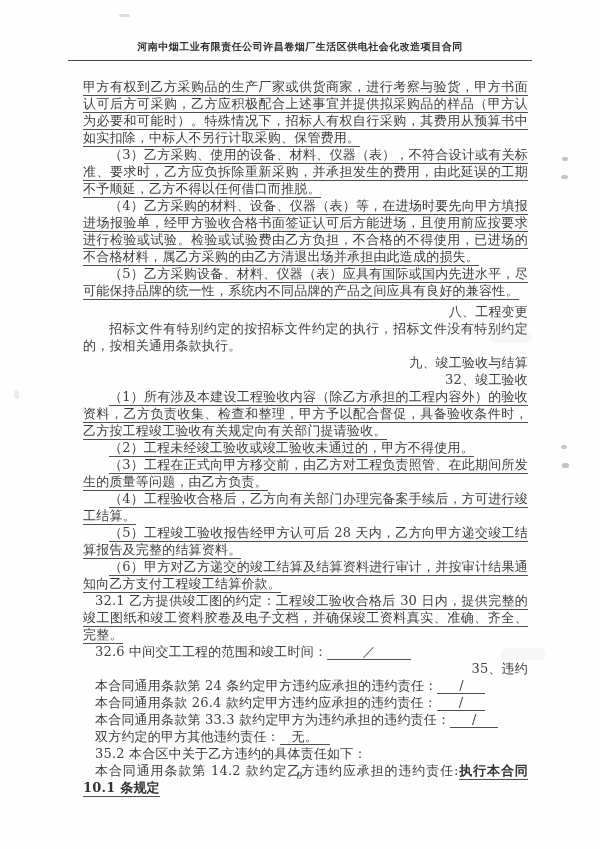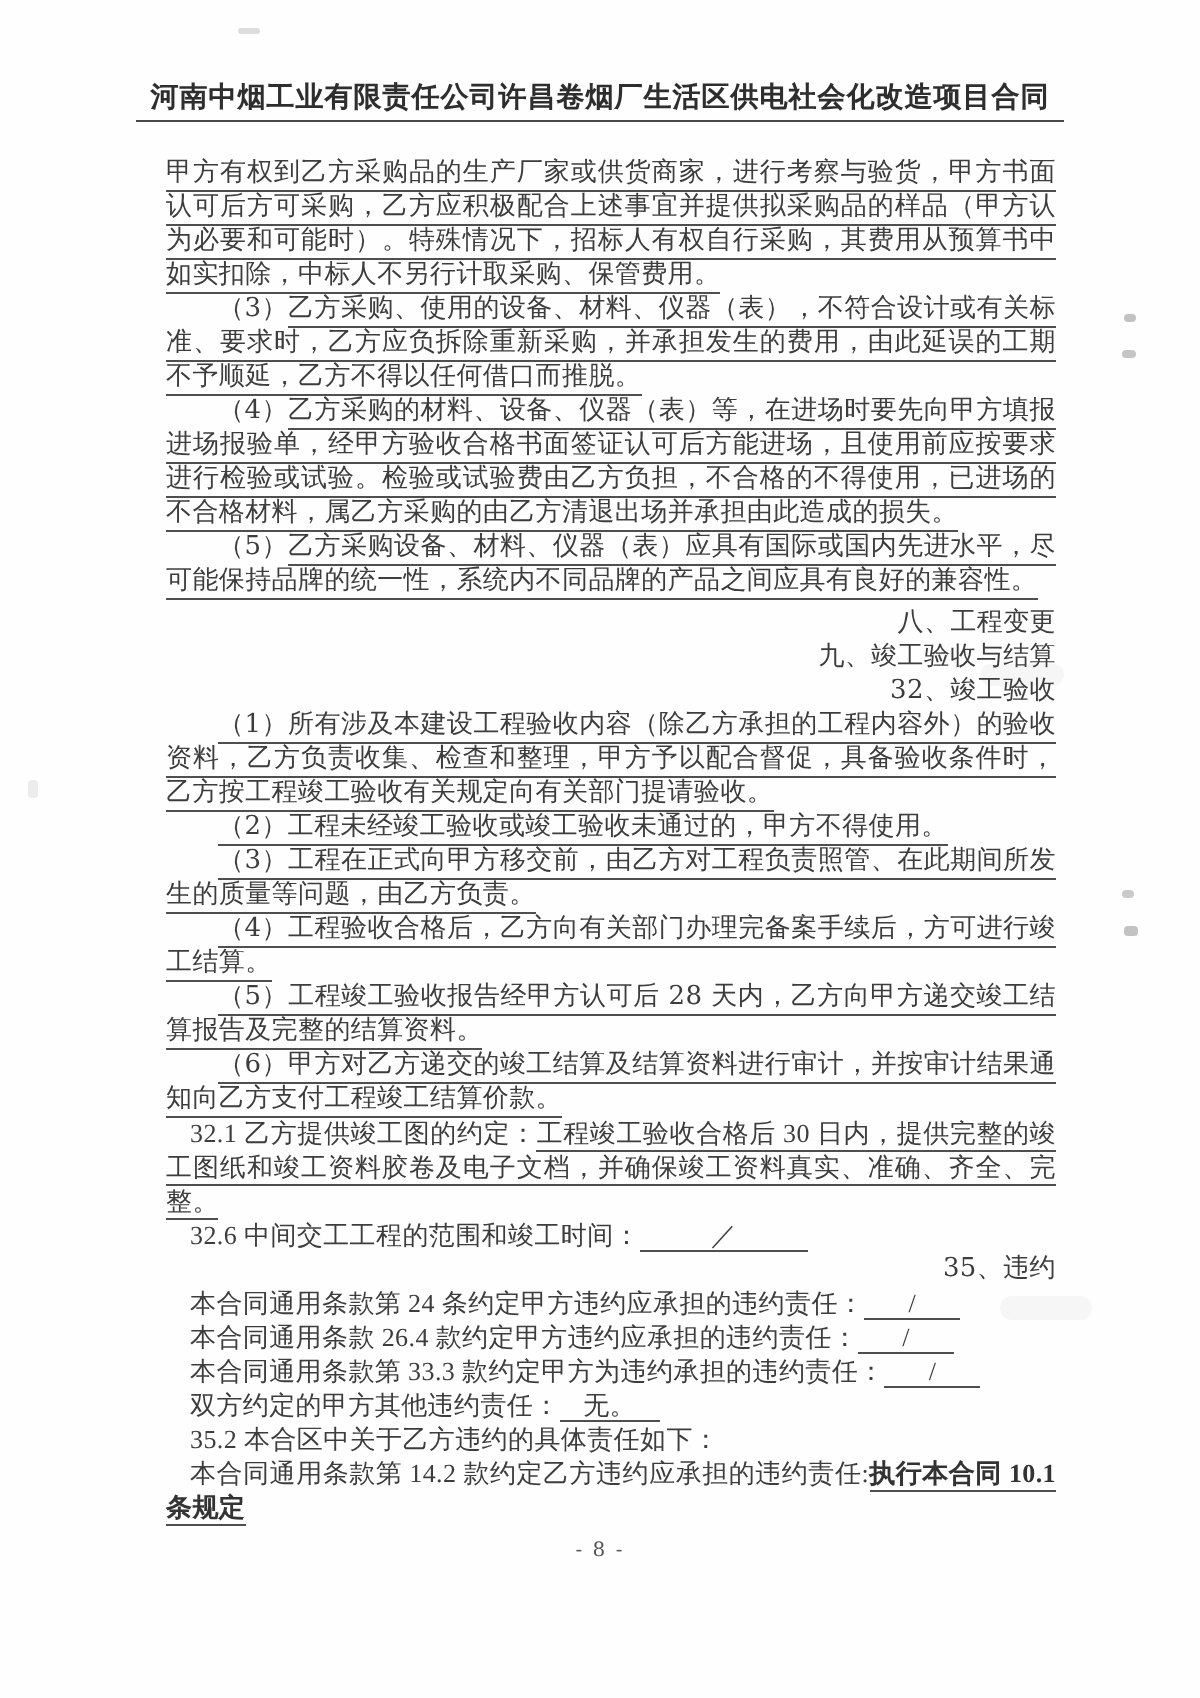--- a/index.html
+++ b/index.html
@@ -7,38 +7,38 @@
     position:relative;
     width:600px;height:849px;
     background:#fefefe;
     overflow:hidden;
     font-family:"DejaVu Serif","Liberation Serif",serif;
     color:#3d3d3d;
   }
   .header-title{
     position:absolute;top:40px;left:0;right:0;
     text-align:center;
-    font-size:14px;font-weight:bold;color:#2e2e2e;
+    font-size:10px;font-weight:bold;color:#2e2e2e;
     letter-spacing:0.5px;
   }
   .header-rule{
     position:absolute;top:60px;left:68px;width:464px;height:0;
     border-top:1.2px solid #4a4a4a;
   }
   .doc-body{
     position:absolute;top:78px;left:78px;width:450px;
     font-size:13px;line-height:17px;
     text-align:justify;
     letter-spacing:0.2px;
   }
   .para{margin:0 0 0 5px;}
   .para.heading{margin-left:0;text-align:right;}
   .para.gap{margin-top:4px;}
   .para.ind2{text-indent:26px;}
-  .para.ind1{text-indent:12px;font-family:Liberation Serif, serif;}
+  .para.ind1{text-indent:12px;}
   .u{border-bottom:1px solid #4f4f4f;padding-bottom:1px;}
   .b{font-weight:bold;color:#333;}
   .blank{
     display:inline-block;text-indent:0;
     border-bottom:1px solid #4f4f4f;
     text-align:center;line-height:14px;
     vertical-align:bottom;
   }
   .footer-pagenum{
     position:absolute;top:770px;left:0;right:0;
@@ -54,20 +54,21 @@
 
   <div class="header-title">河南中烟工业有限责任公司许昌卷烟厂生活区供电社会化改造项目合同</div>
   <div class="header-rule"></div>
 
   <div class="doc-body">
       <div class="para body"><span class="u">甲方有权到乙方采购品的生产厂家或供货商家，进行考察与验货，甲方书面认可后方可采购，乙方应积极配合上述事宜并提供拟采购品的样品（甲方认为必要和可能时）。特殊情况下，招标人有权自行采购，其费用从预算书中如实扣除，中标人不另行计取采购、保管费用。</span></div>
       <div class="para body ind2"><span class="">（3）</span><span class="u">乙方采购、使用的设备、材料、仪器（表），不符合设计或有关标准、要求时，乙方应负拆除重新采购，并承担发生的费用，由此延误的工期不予顺延，乙方不得以任何借口而推脱。</span></div>
       <div class="para body ind2"><span class="">（4）</span><span class="u">乙方采购的材料、设备、仪器（表）等，在进场时要先向甲方填报进场报验单，经甲方验收合格书面签证认可后方能进场，且使用前应按要求进行检验或试验。检验或试验费由乙方负担，不合格的不得使用，已进场的不合格材料，属乙方采购的由乙方清退出场并承担由此造成的损失。</span></div>
       <div class="para body ind2"><span class="">（5）</span><span class="u">乙方采购设备、材料、仪器（表）应具有国际或国内先进水平，尽可能保持品牌的统一性，系统内不同品牌的产品之间应具有良好的兼容性。</span></div>
       <div class="para heading gap"><span class="">八、工程变更</span></div>
+      <div class="para body ind2"><span class="">招标文件有特别约定的按招标文件约定的执行，招标文件没有特别约定的，按相关通用条款执行。</span></div>
       <div class="para heading"><span class="">九、竣工验收与结算</span></div>
       <div class="para heading"><span class="">32、竣工验收</span></div>
       <div class="para body ind2"><span class="u">（1）所有涉及本建设工程验收内容（除乙方承担的工程内容外）的验收资料，乙方负责收集、检查和整理，甲方予以配合督促，具备验收条件时，乙方按工程竣工验收有关规定向有关部门提请验收。</span></div>
       <div class="para body ind2"><span class="u">（2）工程未经竣工验收或竣工验收未通过的，甲方不得使用。</span></div>
       <div class="para body ind2"><span class="u">（3）工程在正式向甲方移交前，由乙方对工程负责照管、在此期间所发生的质量等问题，由乙方负责。</span></div>
       <div class="para body ind2"><span class="u">（4）工程验收合格后，乙方向有关部门办理完备案手续后，方可进行竣工结算。</span></div>
       <div class="para body ind2"><span class="u">（5）工程竣工验收报告经甲方认可后 28 天内，乙方向甲方递交竣工结算报告及完整的结算资料。</span></div>
       <div class="para body ind2"><span class="u">（6）甲方对乙方递交的竣工结算及结算资料进行审计，并按审计结果通知向乙方支付工程竣工结算价款。</span></div>
       <div class="para body ind1"><span class="">32.1 乙方提供竣工图的约定：</span><span class="u">工程竣工验收合格后 30 日内，提供完整的竣工图纸和竣工资料胶卷及电子文档，并确保竣工资料真实、准确、齐全、完整。</span></div>
       <div class="para body ind1"><span class="">32.6 中间交工工程的范围和竣工时间：</span><span class="blank" style="width: 84px;">／</span></div>

